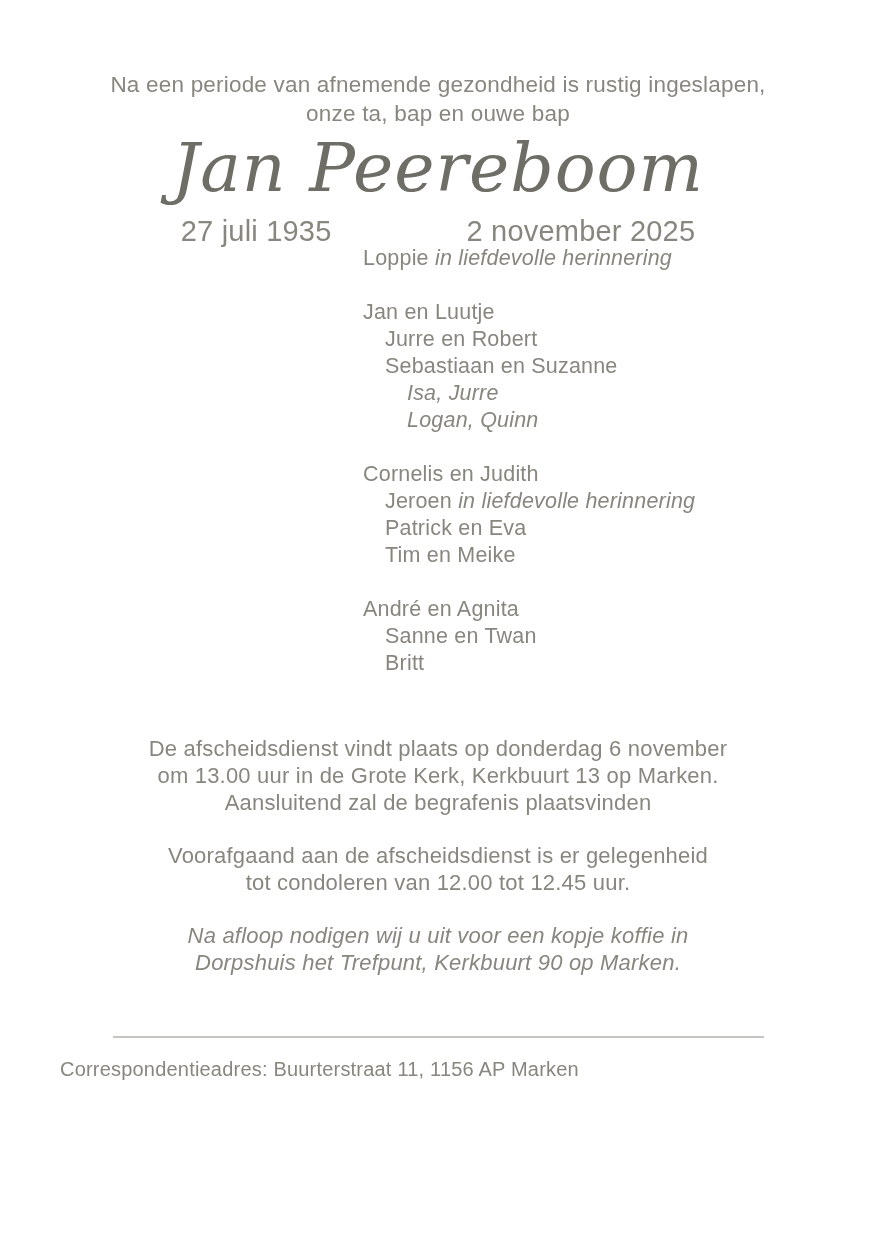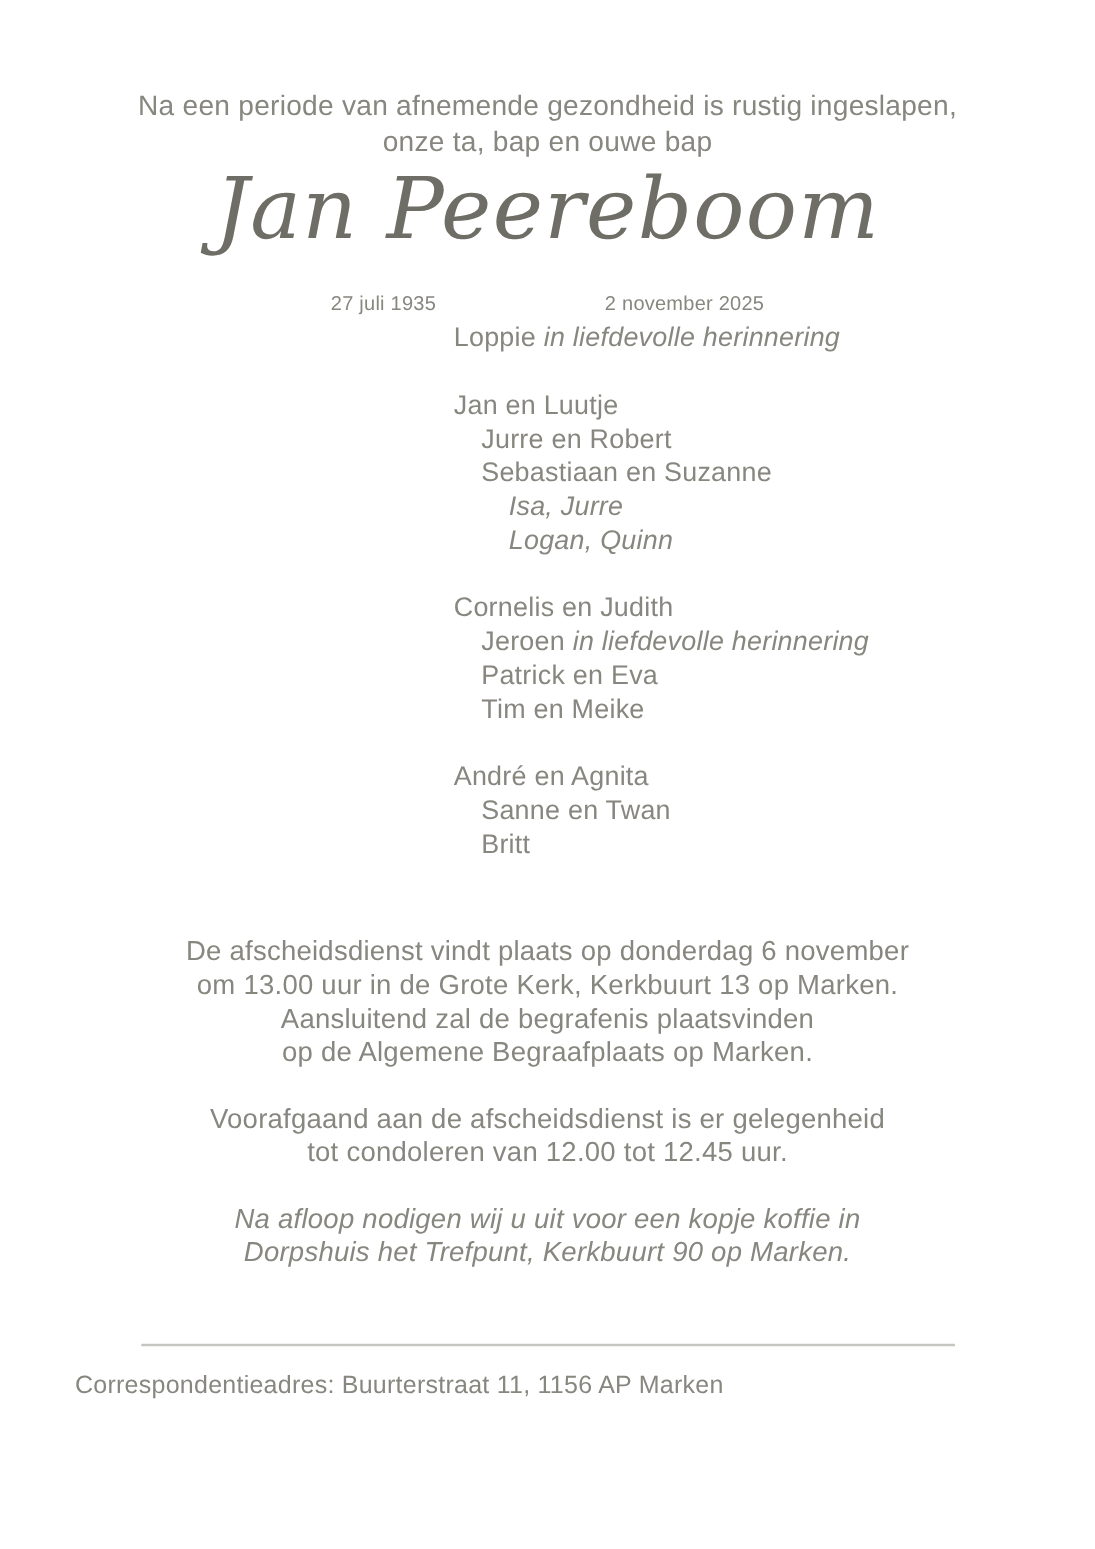--- a/index.html
+++ b/index.html
@@ -26,25 +26,25 @@
     text-align: center;
     font-family: "DejaVu Serif", serif;
     font-style: italic;
     font-weight: 400;
     font-size: 68px;
     line-height: 68px;
     color: #6e6d66;
     letter-spacing: 1px;
   }
   .dates {
-    margin-top: 28px;
+    margin-top: 16px;
     display: flex;
     justify-content: center;
     gap: 135px;
-    font-size: 16px;
+    font-size: 29px;
     line-height: 27px;
   }
   .family {
     padding-left: 303px;
     font-size: 21.5px;
     line-height: 27px;
   }
   .family .group { margin-bottom: 27px; }
   .family .group:last-child { margin-bottom: 0; }
   .fline.ind0 { padding-left: 0; }
@@ -143,21 +143,20 @@
       </div>
     </div>
 
   </div>
 
   <div class="service">
     <div class="para">
       <div>De afscheidsdienst vindt plaats op donderdag 6 november</div>
       <div>om 13.00 uur in de Grote Kerk, Kerkbuurt 13 op Marken.</div>
       <div>Aansluitend zal de begrafenis plaatsvinden</div>
-      <div>op de Algemene Begraafplaats op Marken.</div>
     </div>
     <div class="para">
       <div>Voorafgaand aan de afscheidsdienst is er gelegenheid</div>
       <div>tot condoleren van 12.00 tot 12.45 uur.</div>
     </div>
     <div class="para">
       <div>Na afloop nodigen wij u uit voor een kopje koffie in</div>
       <div>Dorpshuis het Trefpunt, Kerkbuurt 90 op Marken.</div>
     </div>
   </div>

